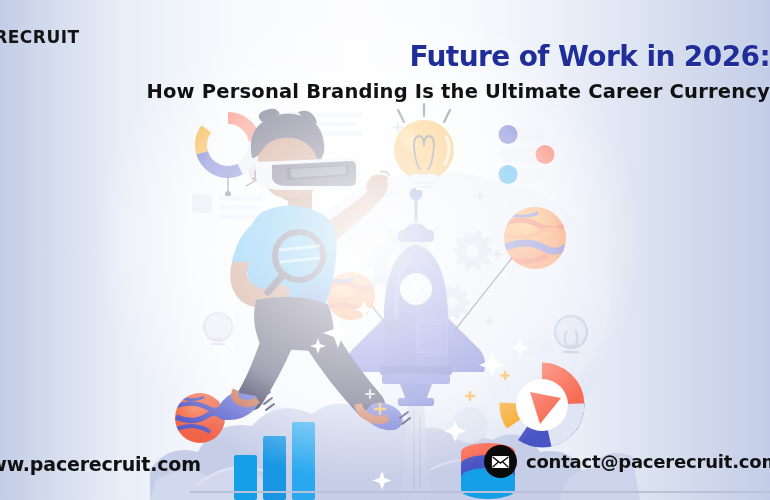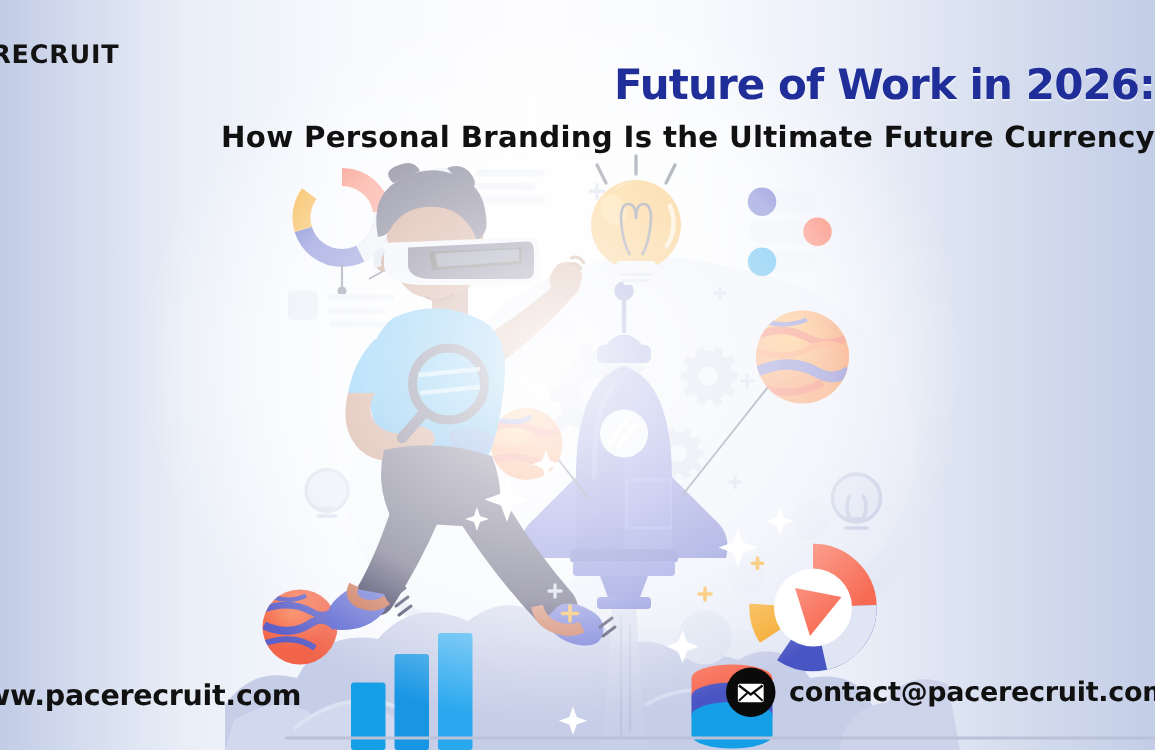--- a/index.html
+++ b/index.html
@@ -410,21 +410,21 @@
     </g>
   </svg>
   </div>
 
   <div id="wash"></div>
 
   <div id="brand-cut">PACERECRUIT</div>
 
   <div class="title-wrap">
     <div id="main-title">Future of Work in 2026:</div>
-    <div id="sub-title">How Personal Branding Is the Ultimate Future Currency</div>
+    <div id="sub-title">How Personal Branding Is the Ultimate Career Currency</div>
   </div>
 
   <div id="site-url">www.pacerecruit.com</div>
 
   <div id="contact-block">
     <span id="mail-badge">
       <svg width="19" height="14" viewBox="0 0 19 14">
         <rect x="0.9" y="0.9" width="17.2" height="12.2" rx="1.2" fill="#ffffff"></rect>
         <path d="M1.6 2 L9.5 8 L17.4 2" fill="none" stroke="#0a0a0a" stroke-width="1.5"></path>
         <path d="M1.6 12.2 L7.2 7 M17.4 12.2 L11.8 7" fill="none" stroke="#0a0a0a" stroke-width="1.3"></path>

